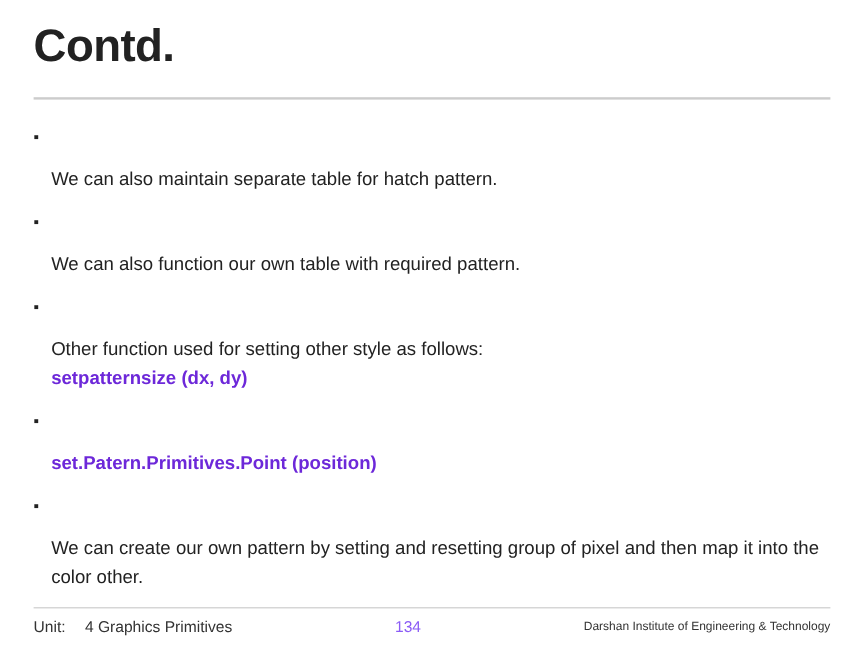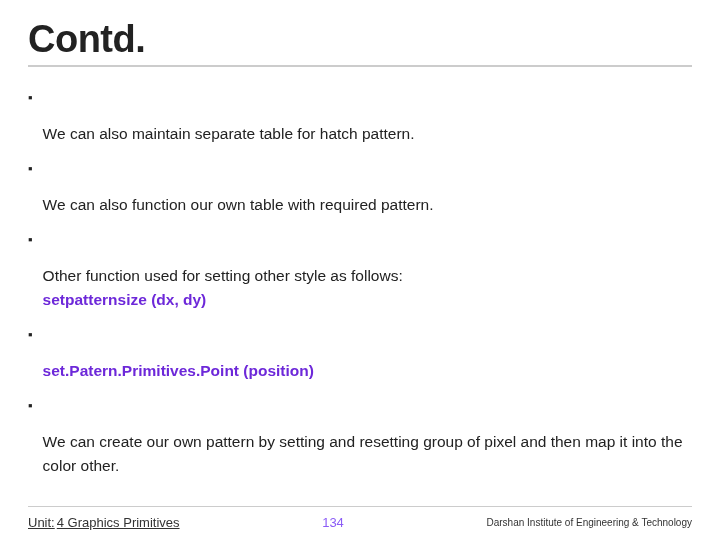--- a/index.html
+++ b/index.html
@@ -22,21 +22,21 @@
       height: 540px;
       display: flex;
       flex-direction: column;
       padding: 18px 28px 10px 28px;
     }
 
     .title {
       font-size: 38px;
       font-weight: bold;
       color: #222222;
-      margin-bottom: 4px;
+      margin-bottom: 20px;
       letter-spacing: -0.5px;
     }
 
     .title-divider {
       border: none;
       border-top: 2px solid #cccccc;
       margin-bottom: 18px;
     }
 
     .content {
@@ -78,22 +78,21 @@
       justify-content: space-between;
       border-top: 1px solid #cccccc;
       padding-top: 8px;
       margin-top: auto;
       font-size: 13px;
       color: #333333;
     }
 
     .footer-left {
       display: flex;
-      gap: 2px;
-      text-decoration: underline;
+      gap: 16px;
     }
 
     .footer-unit-label {
       font-weight: normal;
     }
 
     .footer-unit-value {
       font-weight: normal;
     }
 

